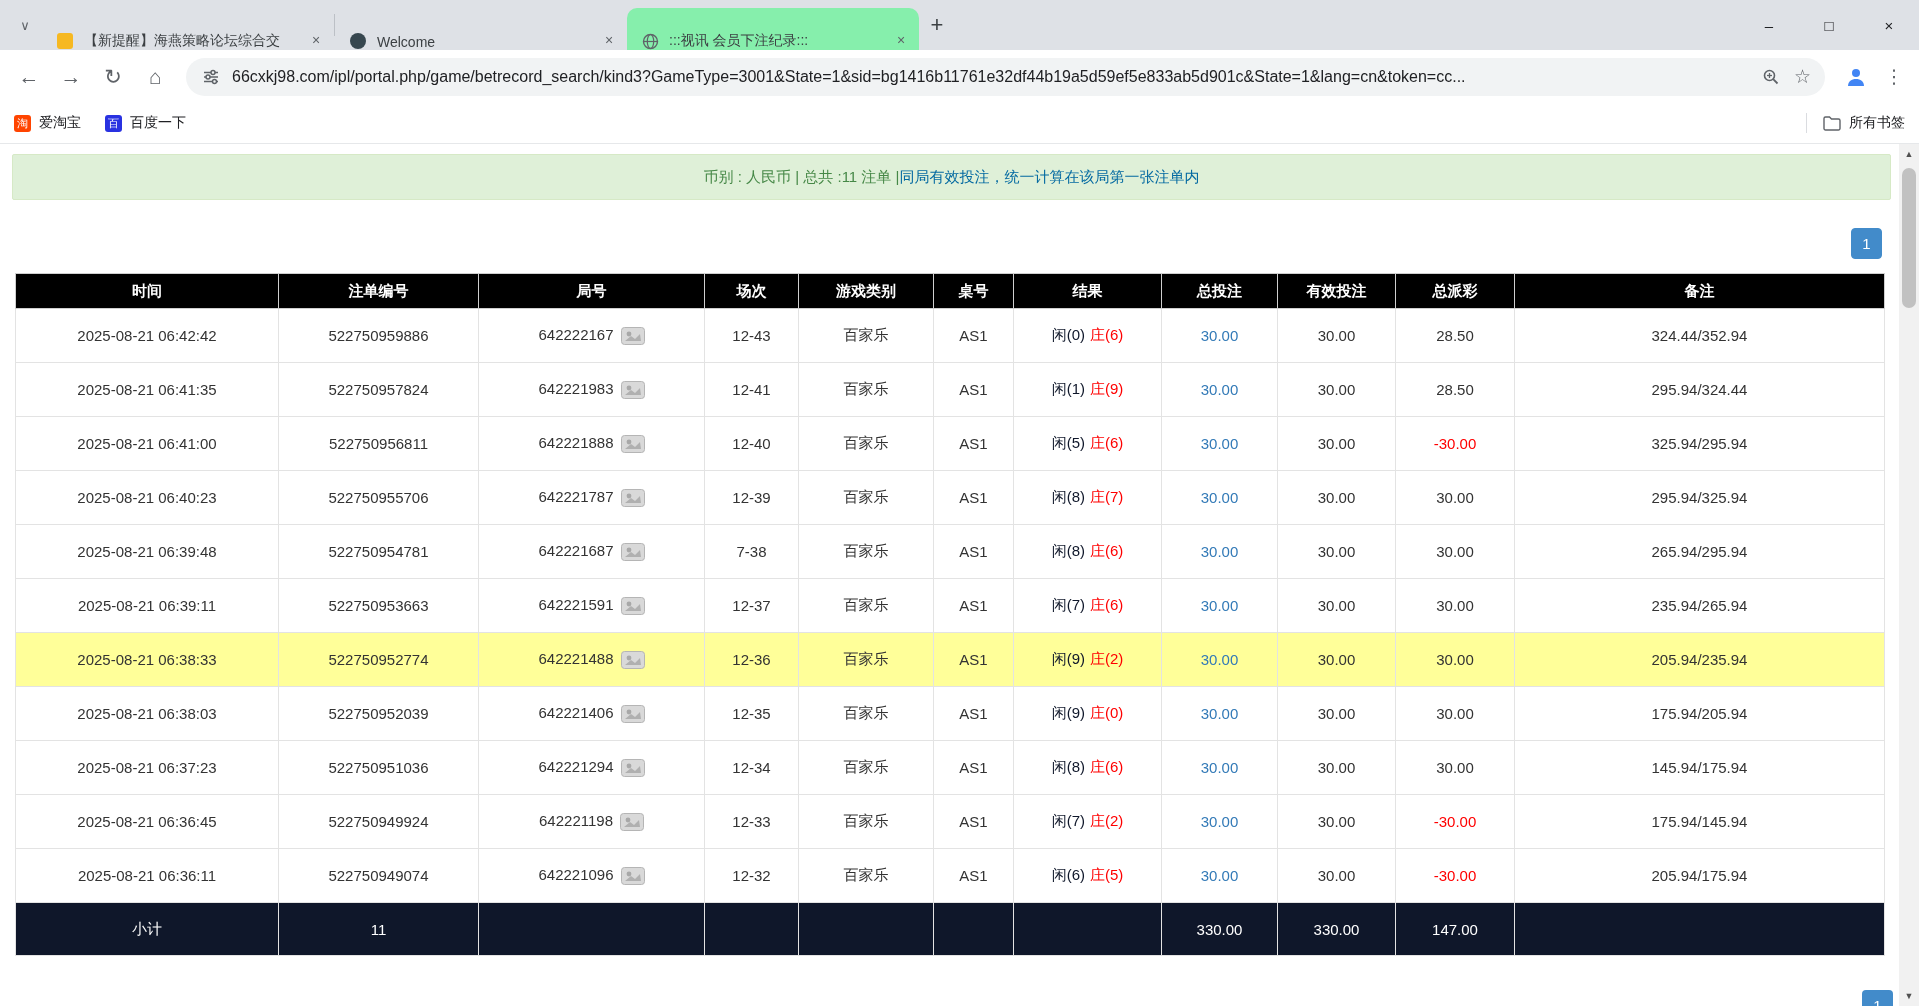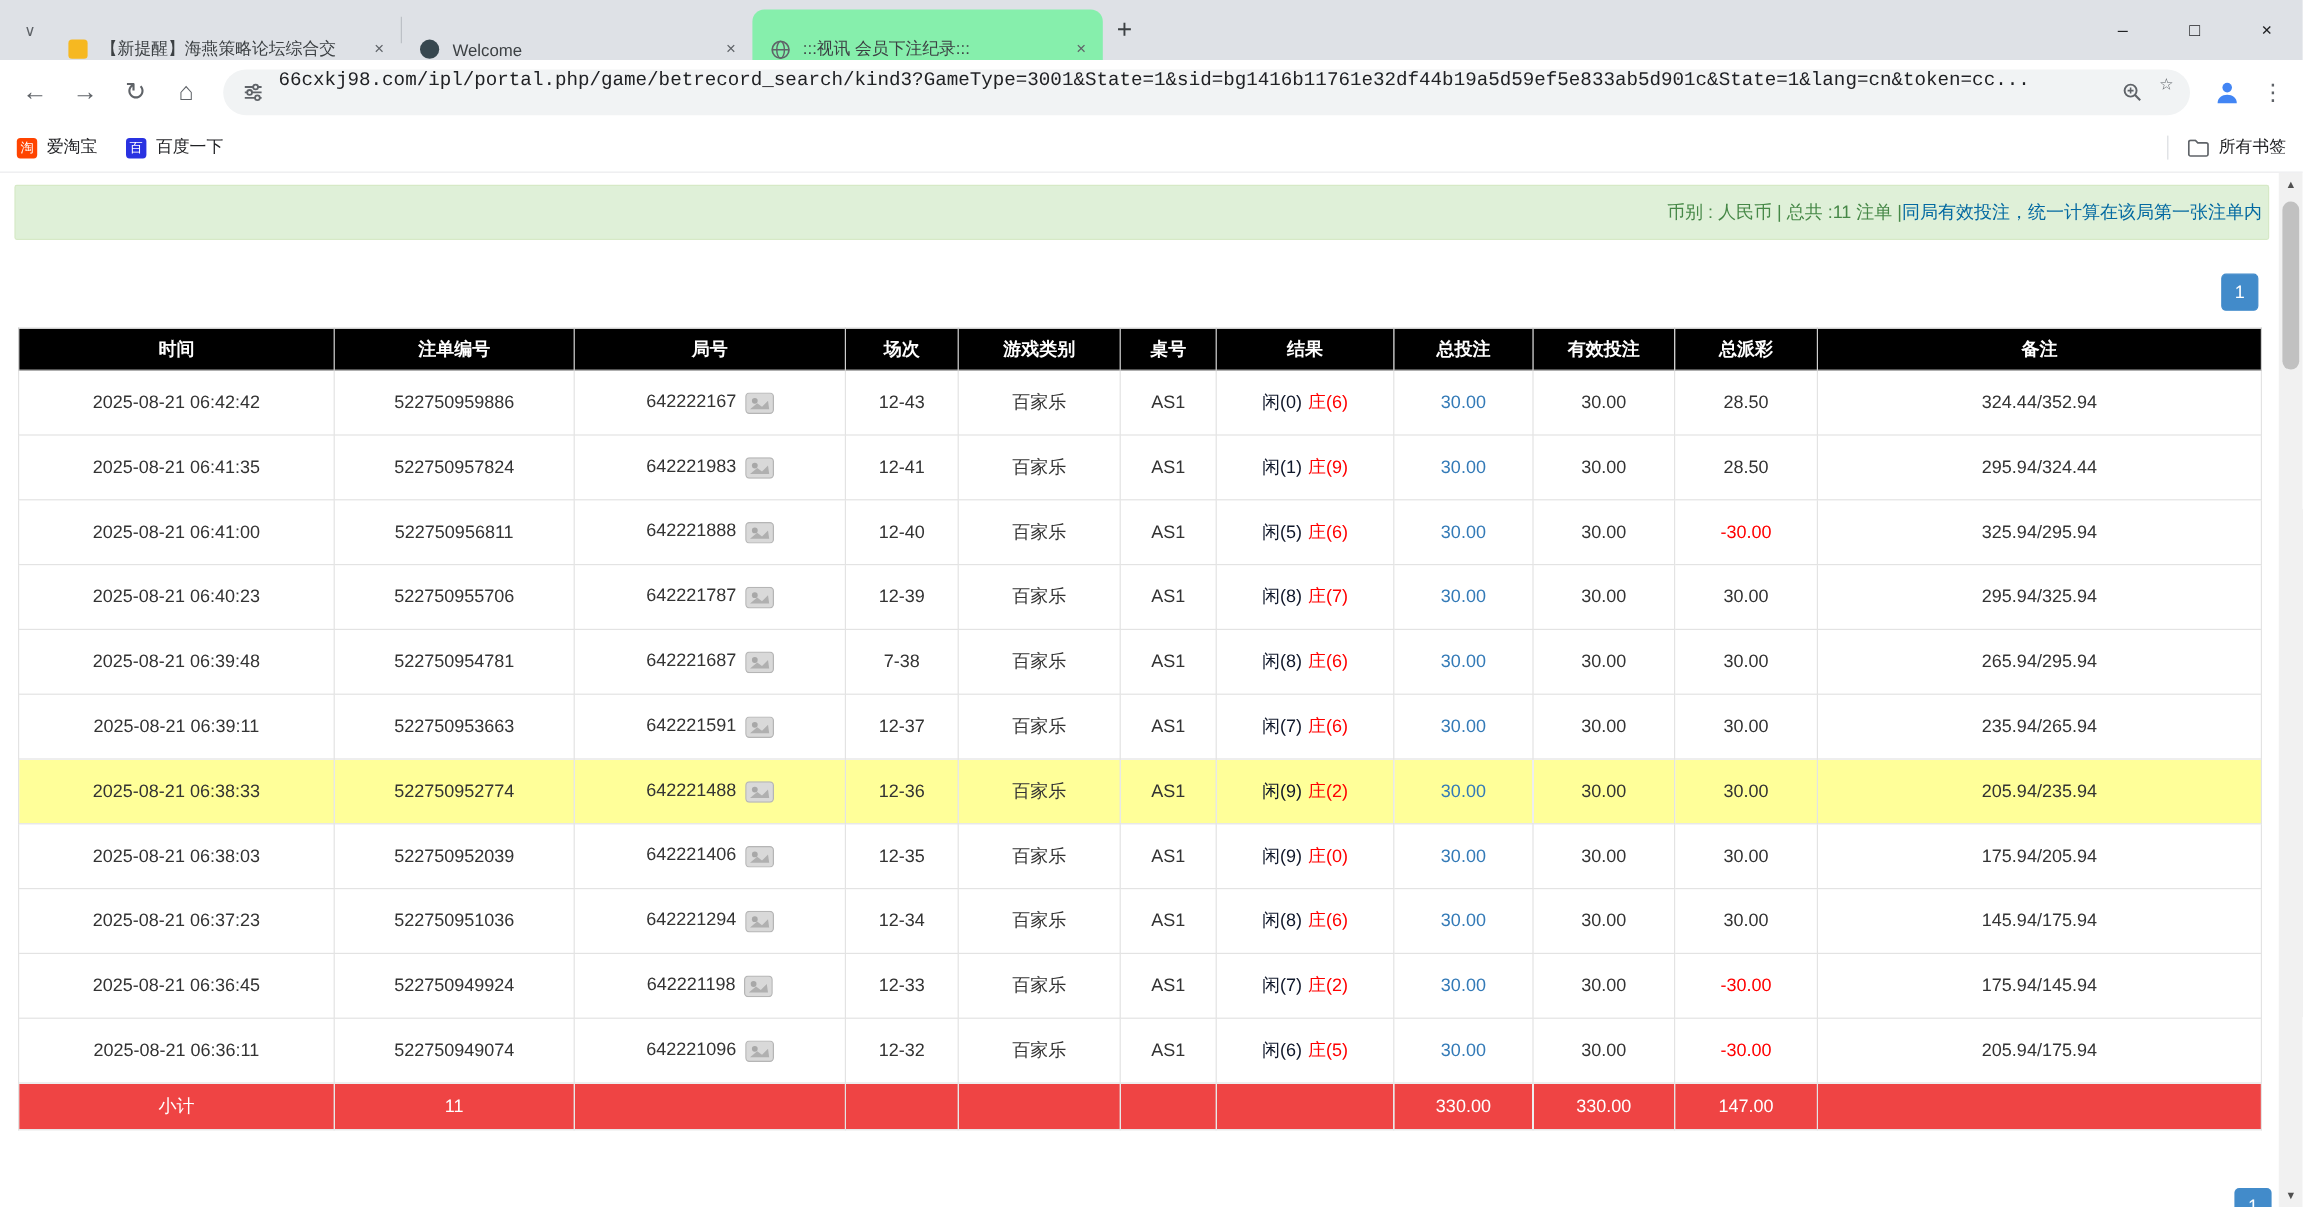--- a/index.html
+++ b/index.html
@@ -28,21 +28,21 @@
   .win-controls { margin-left: auto; display: flex; height: 50px; }
   .win-btn { width: 60px; height: 50px; display: flex; align-items: center; justify-content: center;
     font-size: 15px; color: #202124; }
 
   
   .nav-bar { height: 53px; background: #fff; display: flex; align-items: center; padding: 0 8px;
     flex-shrink: 0; }
   .nav-btn { width: 42px; height: 42px; display: flex; align-items: center; justify-content: center;
     font-size: 21px; color: #5f6368; border-radius: 50%; flex-shrink: 0; }
   .omnibox { flex: 1; min-width: 0; height: 38px; background: #f1f3f4; border-radius: 19px;
-    display: flex; padding: 0 14px; margin: 0 10px; font-family: Liberation Mono, monospace; }
+    display: flex; align-items: center; padding: 0 14px; margin: 0 10px; }
   .omni-icon { width: 22px; display: flex; align-items: center; justify-content: center;
     color: #5f6368; flex-shrink: 0; }
   .url-text { flex: 1; min-width: 0; font-size: 16px; color: #202124; white-space: nowrap;
     overflow: hidden; margin-left: 10px; }
   .star { font-size: 19px; color: #5f6368; margin-left: 12px; }
   .menu-dots { font-size: 19px; color: #5f6368; width: 34px; text-align: center; }
 
   
   .bookmarks-bar { height: 41px; background: #fff; border-bottom: 1px solid #e6e8ea;
     display: flex; align-items: center; padding: 0 14px; font-size: 14px; color: #202124;
@@ -52,41 +52,41 @@
     font-size: 11px; display: flex; align-items: center; justify-content: center; flex-shrink: 0; }
   .bm-right { margin-left: auto; display: flex; align-items: center; }
   .bm-divider { width: 1px; height: 20px; background: #dadce0; margin-right: 16px; }
   .bm-folder { margin-right: 8px; display: flex; align-items: center; }
 
   
   .page { flex: 1; position: relative; background: #fff; overflow: hidden; }
   .scroll-area { margin-right: 20px; height: 100%; }
   .info-bar { margin: 10px 8px 0 12px; height: 46px; background: #dff0d8;
     border: 1px solid #d6e9c6; border-radius: 2px; display: flex; align-items: center;
-    justify-content: flex-end; padding: 0 5px; font-size: 15px; }
+    justify-content: center; padding: 0 5px; font-size: 15px; }
   .info-left { color: #468847; }
   .info-right { color: #0369a1; }
   .pager-top { display: flex; justify-content: flex-end; margin: 28px 17px 14px 0; }
   .page-btn { min-width: 31px; height: 31px; background: #428bca; color: #fff;
     border: 1px solid #428bca; border-radius: 4px; font-size: 15px;
     font-family: "Liberation Sans", sans-serif; }
 
   table.bet-table { border-collapse: collapse; table-layout: fixed;
     width: calc(100% - 32px); margin: 0 17px 0 15px; }
   .bet-table th { background: #000; color: #fff; height: 35px; font-size: 15px; font-weight: 700;
     border: 1px solid #cfcfcf; text-align: center; }
   .bet-table td { height: 54px; background: #fff; text-align: center; font-size: 15px;
     color: #333; border: 1px solid #e3e3e3; overflow: hidden; white-space: nowrap; }
   tr.highlight td { background: #ffff99; }
   td.link { color: #337ab7; cursor: pointer; }
   td.neg { color: #ff0000; }
   .player { color: #0f172a; }
   .banker { color: #ff0000; margin-left: 5px; }
   .round-icon { display: inline-block; vertical-align: middle; margin-left: 7px; line-height: 0; }
-  tr.footer-row td { background: #ef4444; color: #fff; height: 39px; }
+  tr.footer-row td { background: #0f172a; color: #fff; height: 53px; }
 
   
   .scrollbar { position: absolute; top: 0; right: 0; bottom: 0; width: 20px; background: #f1f1f1; }
   .sb-btn { position: absolute; left: 0; right: 0; height: 20px; display: flex; align-items: center;
     justify-content: center; font-size: 9px; color: #505050; }
   .sb-btn.up { top: 0; } .sb-btn.down { bottom: 0; }
   .sb-thumb { position: absolute; top: 24px; left: 3px; right: 3px; height: 140px;
     background: #c1c1c1; border-radius: 7px; }
 
   .bottom-stub { position: absolute; right: 26px; bottom: 0; width: 31px; height: 16px;

